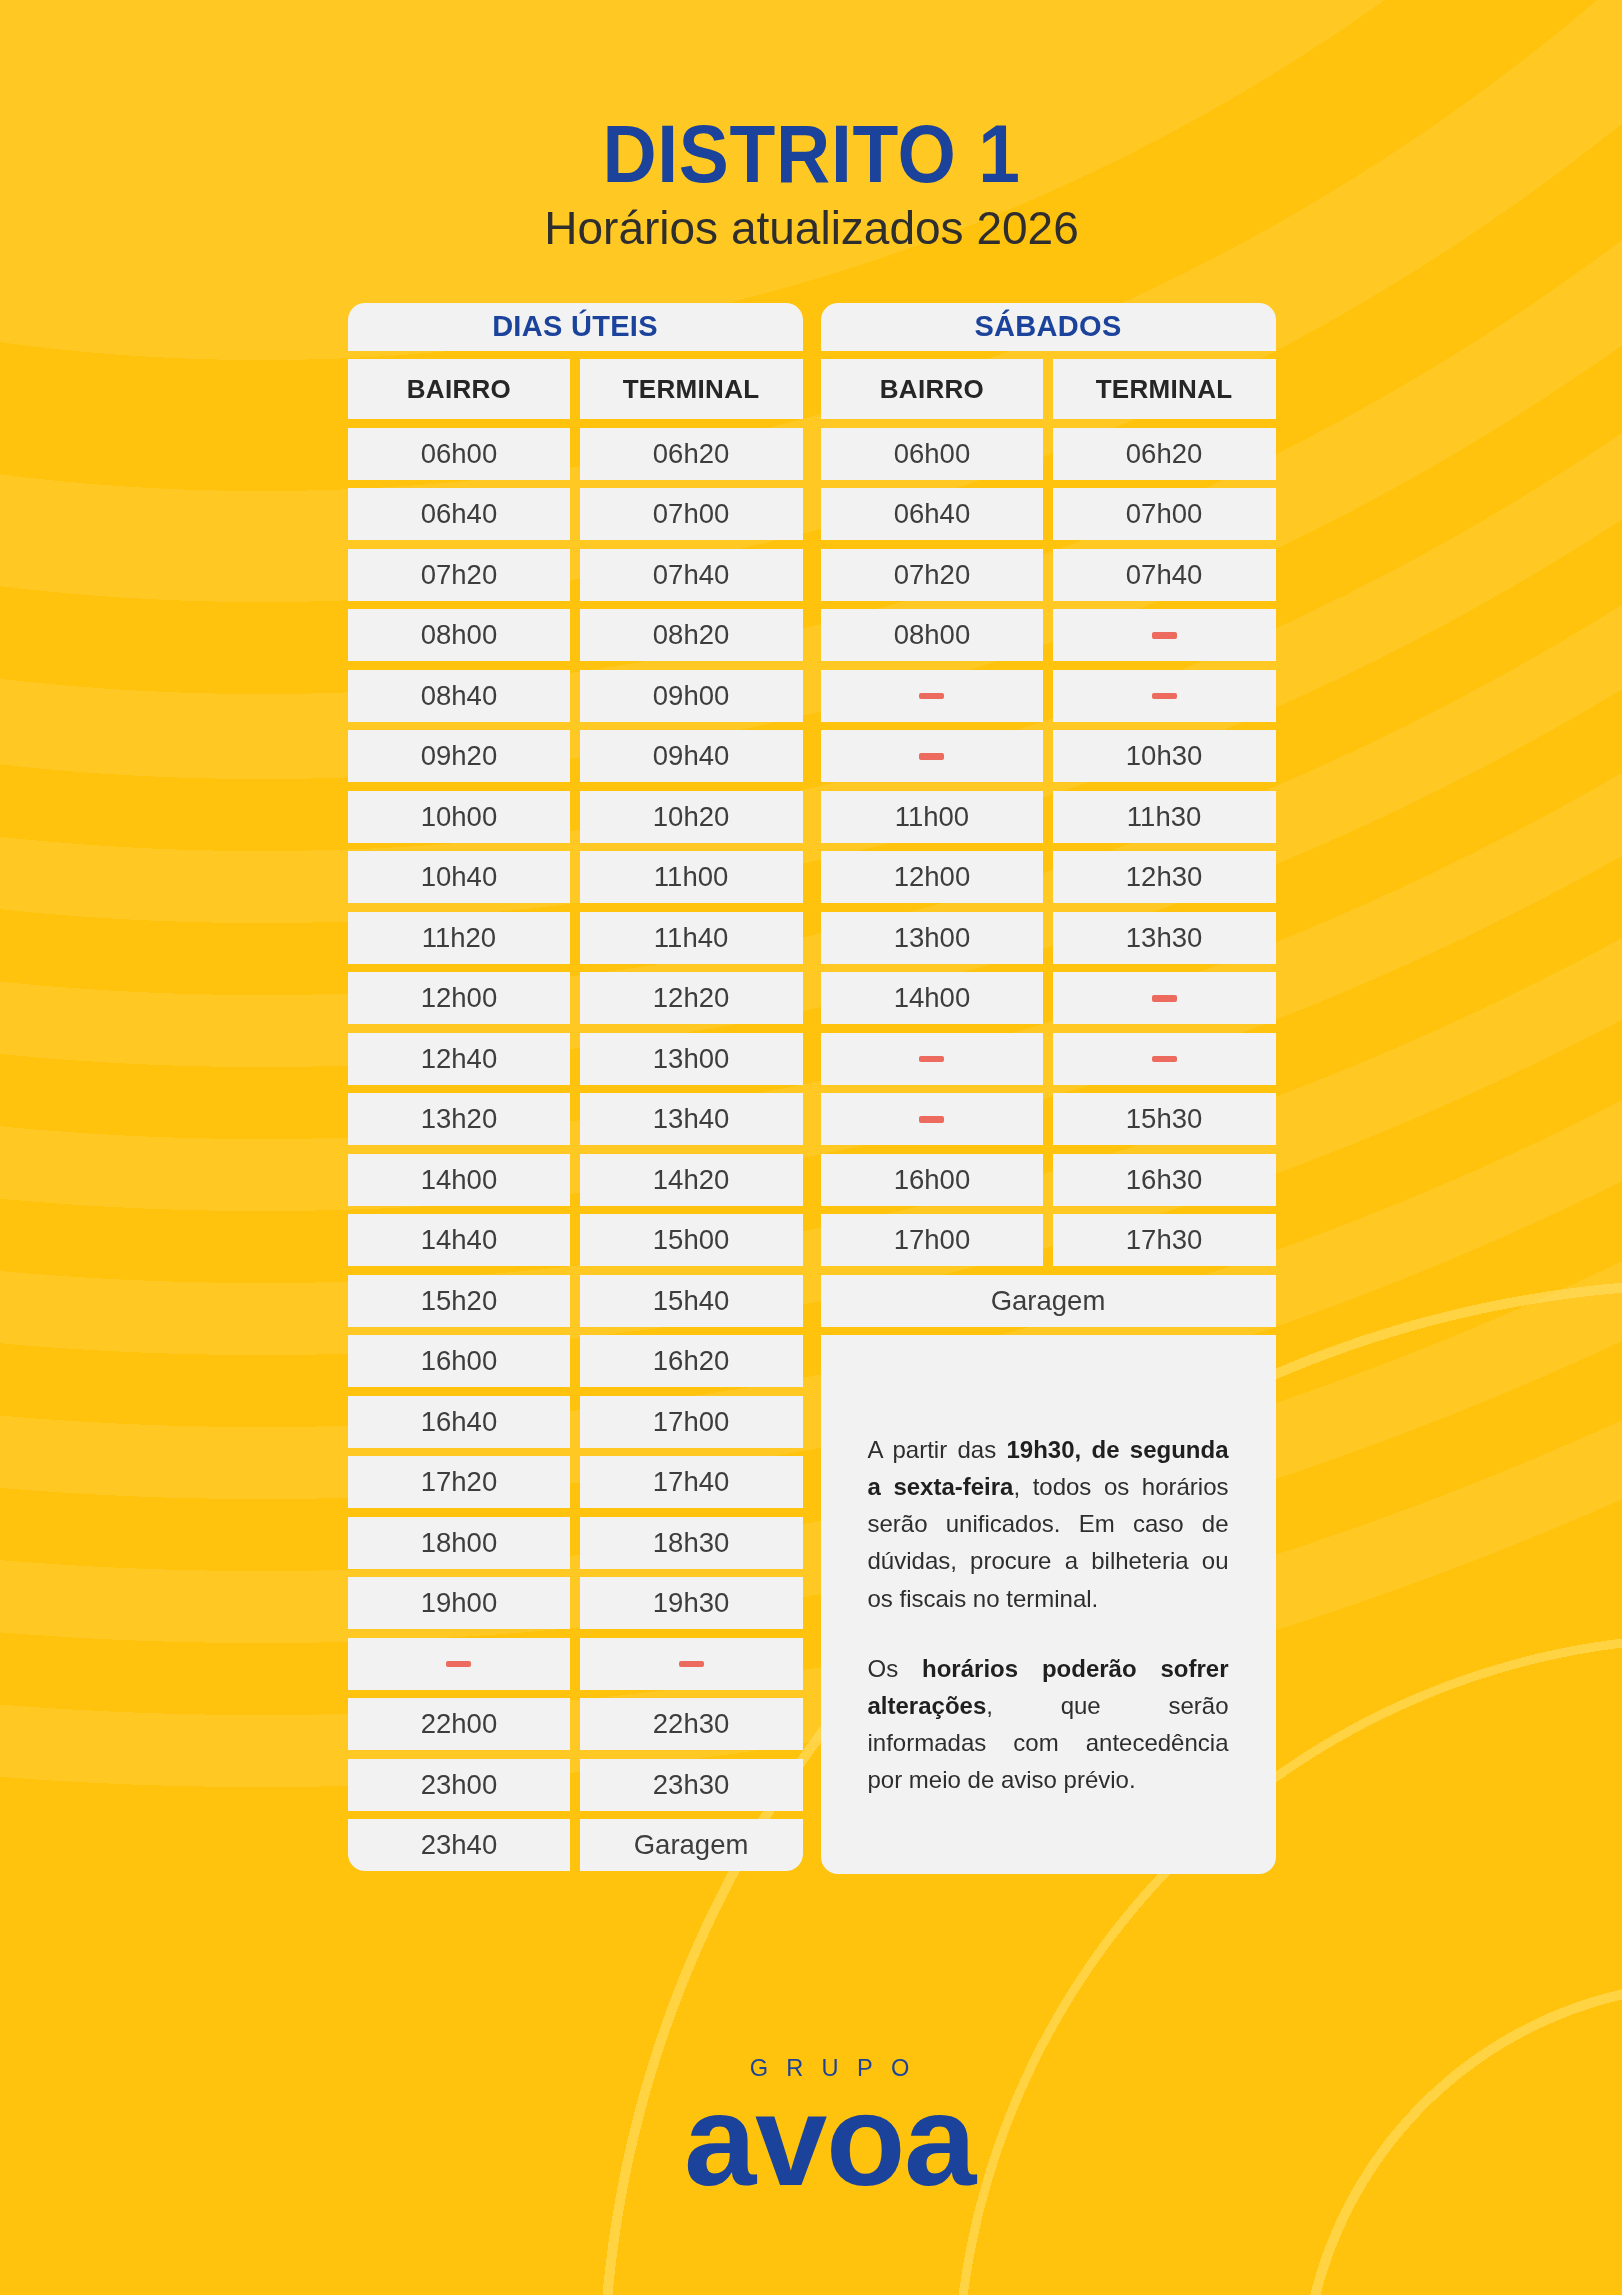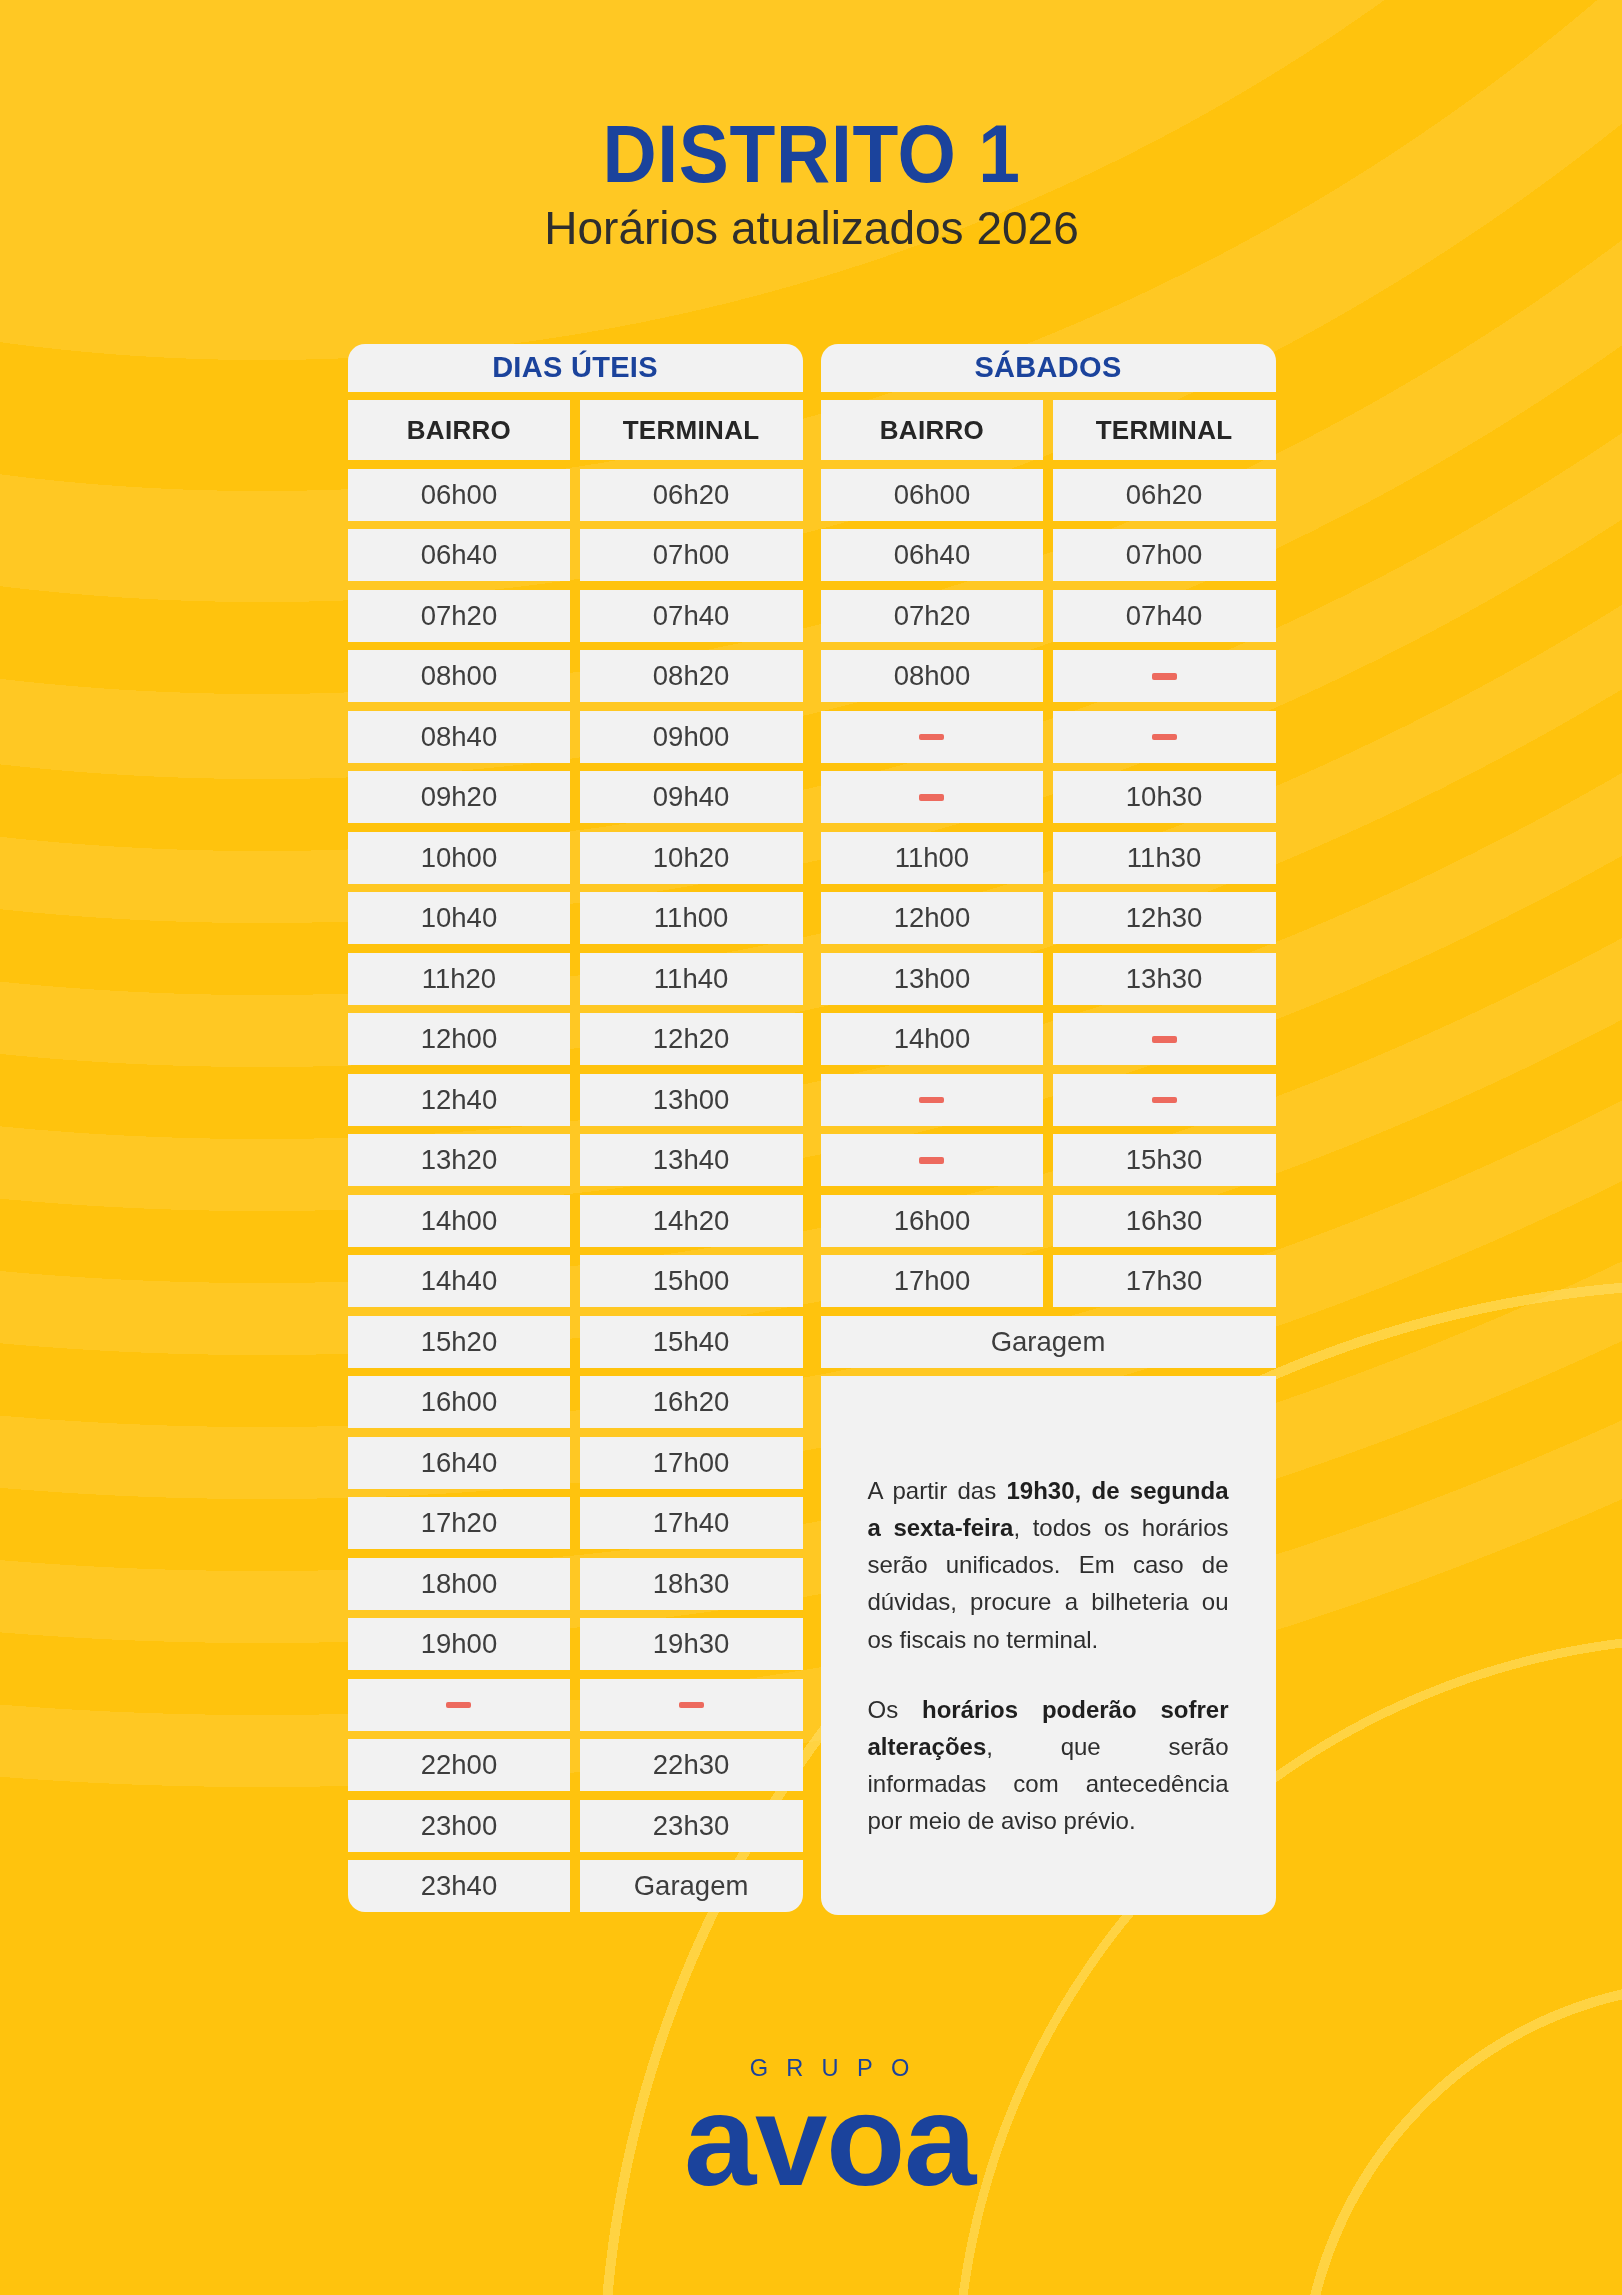--- a/index.html
+++ b/index.html
@@ -38,21 +38,21 @@
   .page{position:relative;width:100%;height:100%;}
 
   .header{text-align:center;padding-top:114px;}
   .title{
     margin:0;font-size:75px;line-height:1;font-weight:700;
     color:var(--accent-blue);letter-spacing:0.7px;
     transform:scale(1,1.08);transform-origin:center top;
   }
   .subtitle{margin-top:13px;font-size:46px;line-height:1.15;color:#2e2e2e;font-weight:400;}
 
-  .tables{display:flex;justify-content:center;gap:18px;margin-top:89px;}
+  .tables{display:flex;justify-content:center;gap:18px;margin-top:48px;}
   .tcol{width:455px;display:flex;flex-direction:column;gap:8.5px;}
   .t-header{
     height:48px;background:var(--cell-bg);border-radius:17px 17px 0 0;
     display:flex;align-items:center;justify-content:center;
     color:var(--accent-blue);font-weight:700;font-size:29px;letter-spacing:0.3px;
   }
   .t-cols,.t-row{display:flex;gap:9.2px;}
   .col-h{
     flex:1;height:60px;background:var(--cell-bg);
     display:flex;align-items:center;justify-content:center;

